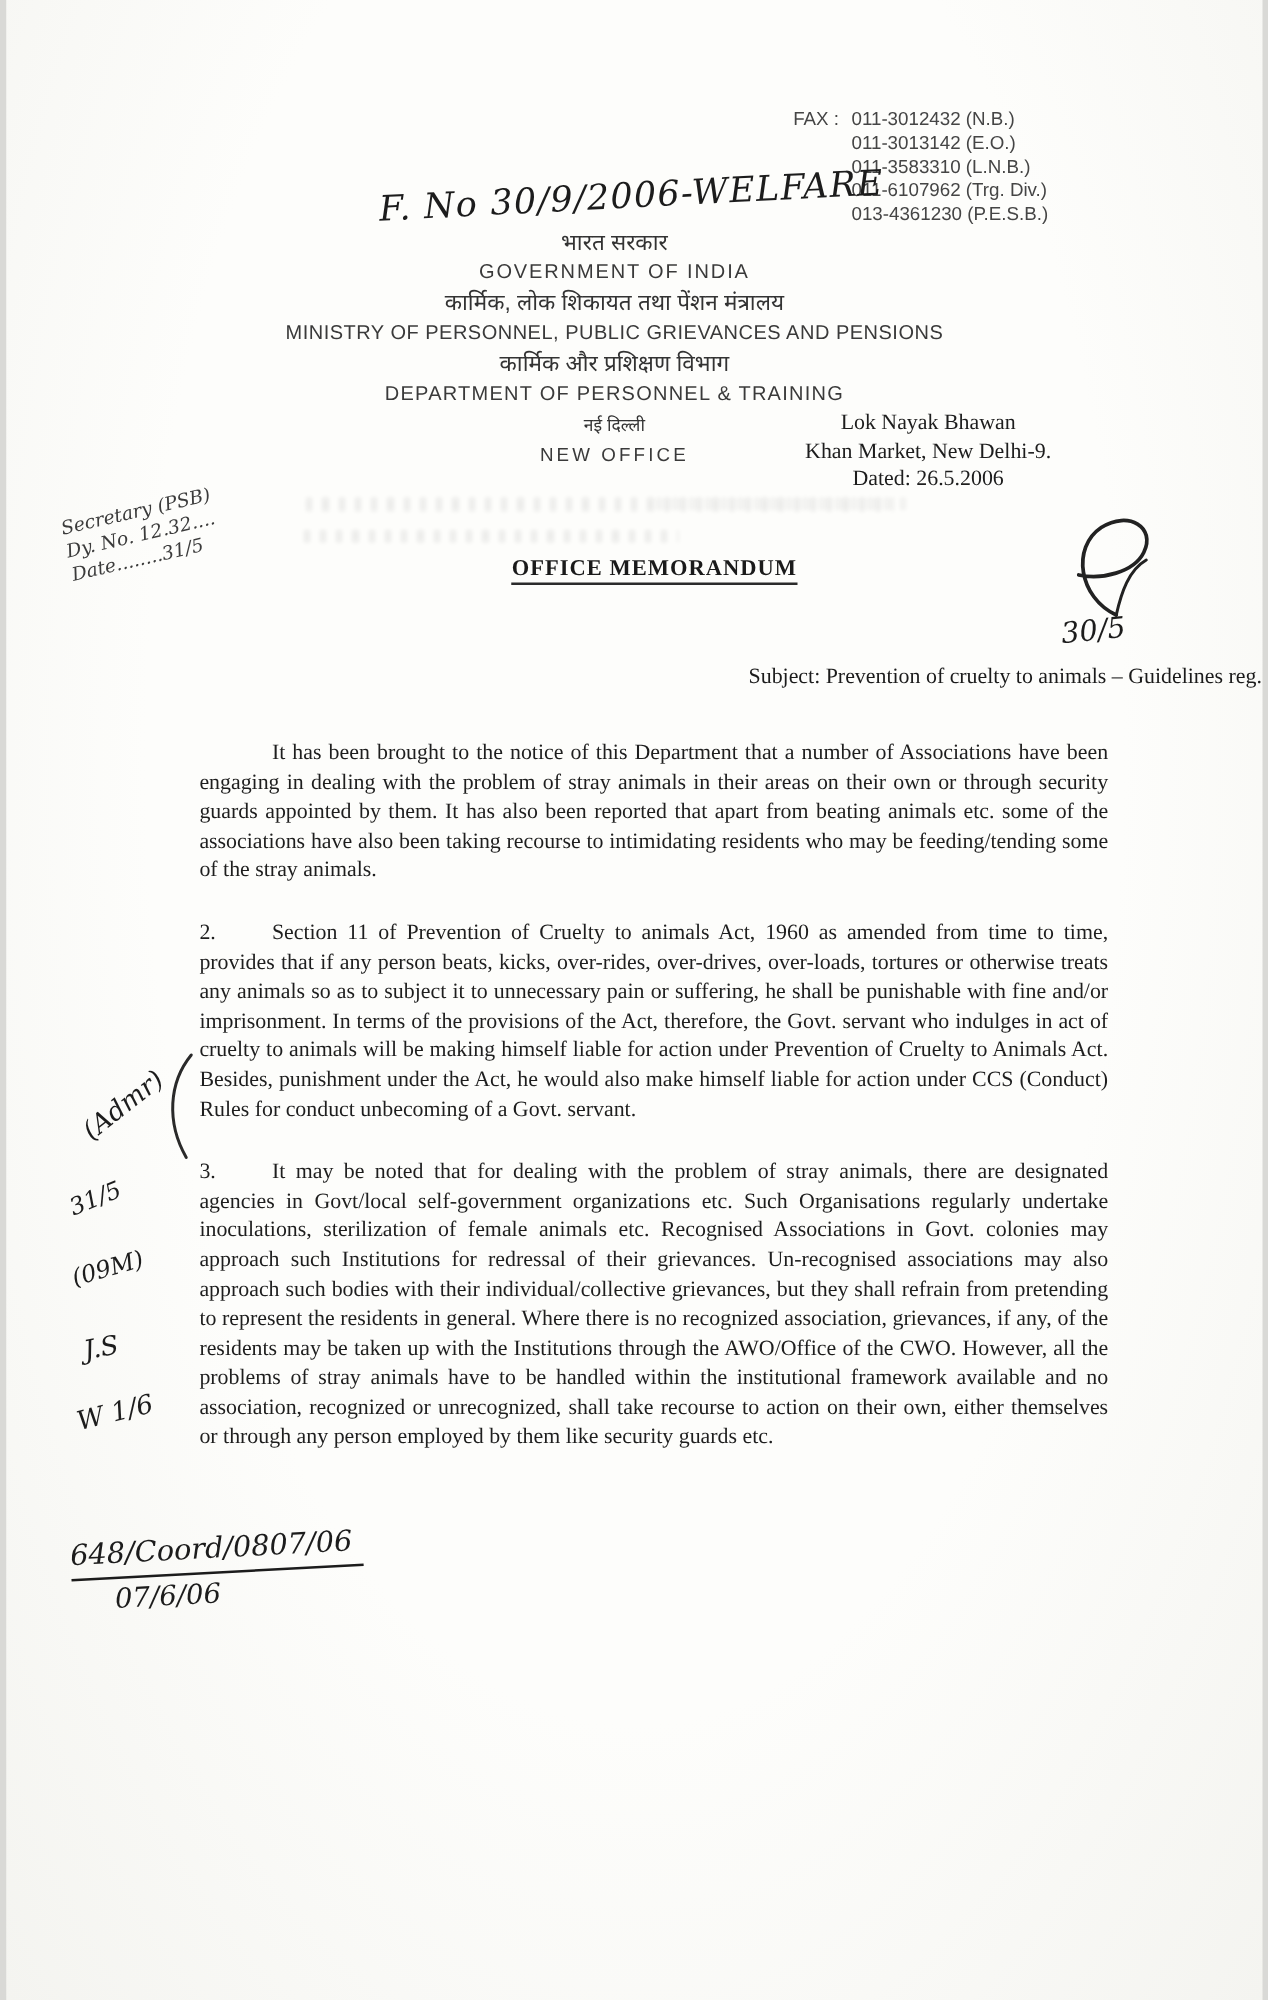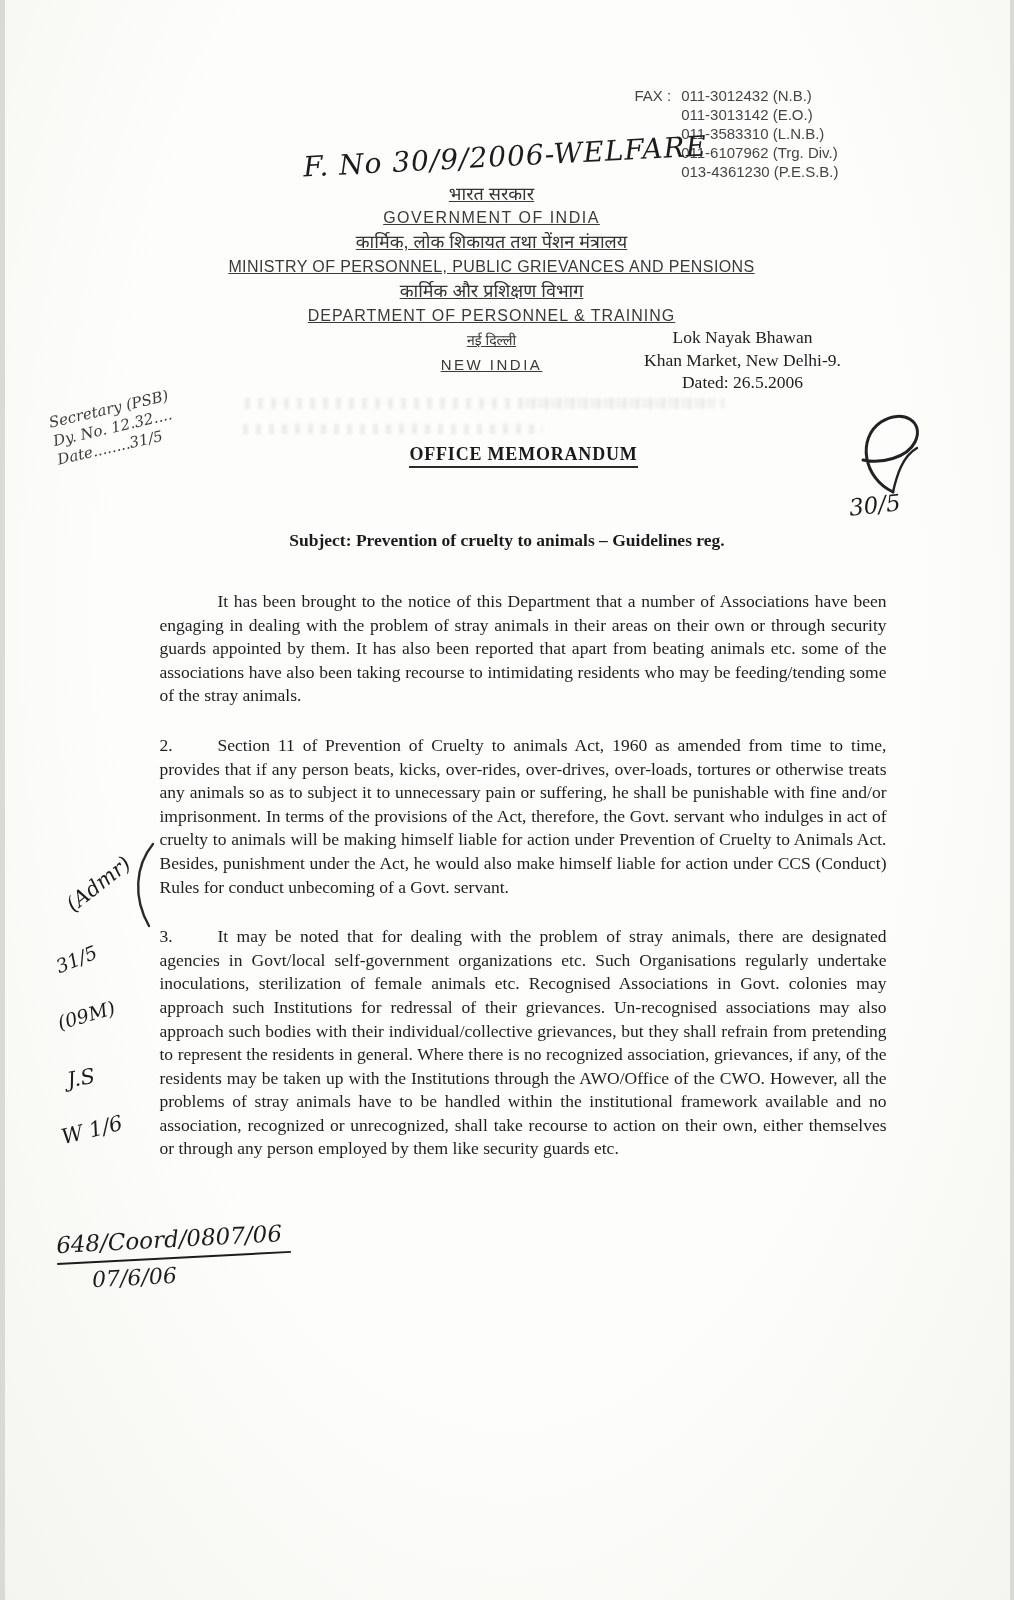--- a/index.html
+++ b/index.html
@@ -11,21 +11,21 @@
     color:#222;
   }
   
   .fax{position:absolute;left:630px;top:86px;font-family:"Liberation Sans",sans-serif;font-size:15px;line-height:19px;color:#454545;display:flex;}
   .fax-label{margin-right:10px;white-space:nowrap;}
   .fax-lines div{white-space:nowrap;}
   
   .hand{font-family:"DejaVu Serif",serif;font-style:italic;color:#1c1c1c;}
   .fileno{position:absolute;left:298px;top:140px;font-size:28px;transform:rotate(-3deg);letter-spacing:1px;white-space:nowrap;}
   
-  .hdr{position:absolute;left:87px;top:182px;width:800px;text-align:center;font-family:"Liberation Sans",sans-serif;color:#3a3a3a;text-decoration:underline;}
+  .hdr{position:absolute;left:87px;top:182px;width:800px;text-align:center;font-family:"Liberation Sans",sans-serif;color:#3a3a3a;}
   .hdr .hi{font-size:18px;line-height:24px;color:#333;}
   .hdr .en1{font-size:16px;line-height:24px;letter-spacing:1.5px;}
   .hdr .en2{font-size:16px;line-height:25px;letter-spacing:.4px;}
   .hdr .en3{font-size:16px;line-height:25px;letter-spacing:1px;}
   .hdr .hi-small{font-size:14px;line-height:25px;color:#333;}
   .hdr .en4{font-size:15px;line-height:24px;letter-spacing:2.5px;}
   
   .addr{position:absolute;left:600px;top:326px;width:276px;text-align:center;font-size:17.5px;line-height:22.5px;color:#1d1d1d;}
   
   .stamp{position:absolute;left:46px;top:392px;transform:rotate(-13deg);font-size:15px;line-height:19px;color:#3b3b3b;width:190px;}
@@ -35,21 +35,21 @@
   .smudge.s1{left:240px;top:398px;width:470px;height:11px;}
   .smudge.s2{left:238px;top:424px;width:300px;height:10px;}
   .smudge.s3{left:520px;top:398px;width:200px;height:10px;opacity:.07;}
   
   .memo-title{position:absolute;left:0;top:444px;width:100%;text-align:center;}
   .memo-title span{font-weight:bold;font-size:18px;letter-spacing:.8px;border-bottom:2px solid #2b2b2b;padding-bottom:2px;color:#1a1a1a;margin-left:33px;}
   
   .sig{position:absolute;left:818px;top:408px;}
   .sig-note{position:absolute;left:844px;top:492px;font-size:23px;transform:rotate(-6deg);}
   
-  .subject{position:absolute;left:0;top:530px;width:100%;text-align:center;font-weight:bold;font-size:17.5px;color:#1b1b1b;}
+  .subject{position:absolute;left:0;top:530px;width:100%;text-align:right;font-weight:normal;font-size:17.5px;color:#1b1b1b;}
   
   .body{position:absolute;left:155px;top:590px;width:727px;font-size:17.5px;line-height:23.6px;text-align:justify;color:#1e1e1e;}
   .para{position:relative;text-indent:58px;margin-bottom:26px;}
   .para-num{position:absolute;left:0;top:0;text-indent:0;}
   
   .mn{position:absolute;white-space:nowrap;}
   .mn1{left:56px;top:872px;font-size:21px;transform:rotate(-38deg);}
   .mn2{left:50px;top:948px;font-size:19px;transform:rotate(-22deg);}
   .mn3{left:52px;top:1004px;font-size:19px;transform:rotate(-16deg);}
   .mn4{left:62px;top:1066px;font-size:21px;transform:rotate(-10deg);}
@@ -79,21 +79,21 @@
   <div class="hand fileno">F. No 30/9/2006-WELFARE</div>
 
   <div class="hdr">
     <div class="hi">भारत सरकार</div>
     <div class="en1">GOVERNMENT OF INDIA</div>
     <div class="hi">कार्मिक, लोक शिकायत तथा पेंशन मंत्रालय</div>
     <div class="en2">MINISTRY OF PERSONNEL, PUBLIC GRIEVANCES AND PENSIONS</div>
     <div class="hi">कार्मिक और प्रशिक्षण विभाग</div>
     <div class="en3">DEPARTMENT OF PERSONNEL &amp; TRAINING</div>
     <div class="hi-small">नई दिल्ली</div>
-    <div class="en4">NEW INDIA</div>
+    <div class="en4">NEW OFFICE</div>
   </div>
 
   <div class="addr">
     <div>Lok Nayak Bhawan</div>
     <div>Khan Market, New Delhi-9.</div>
     <div>Dated: 26.5.2006</div>
   </div>
 
   <div class="stamp hand">
     <div>Secretary (PSB)</div>

